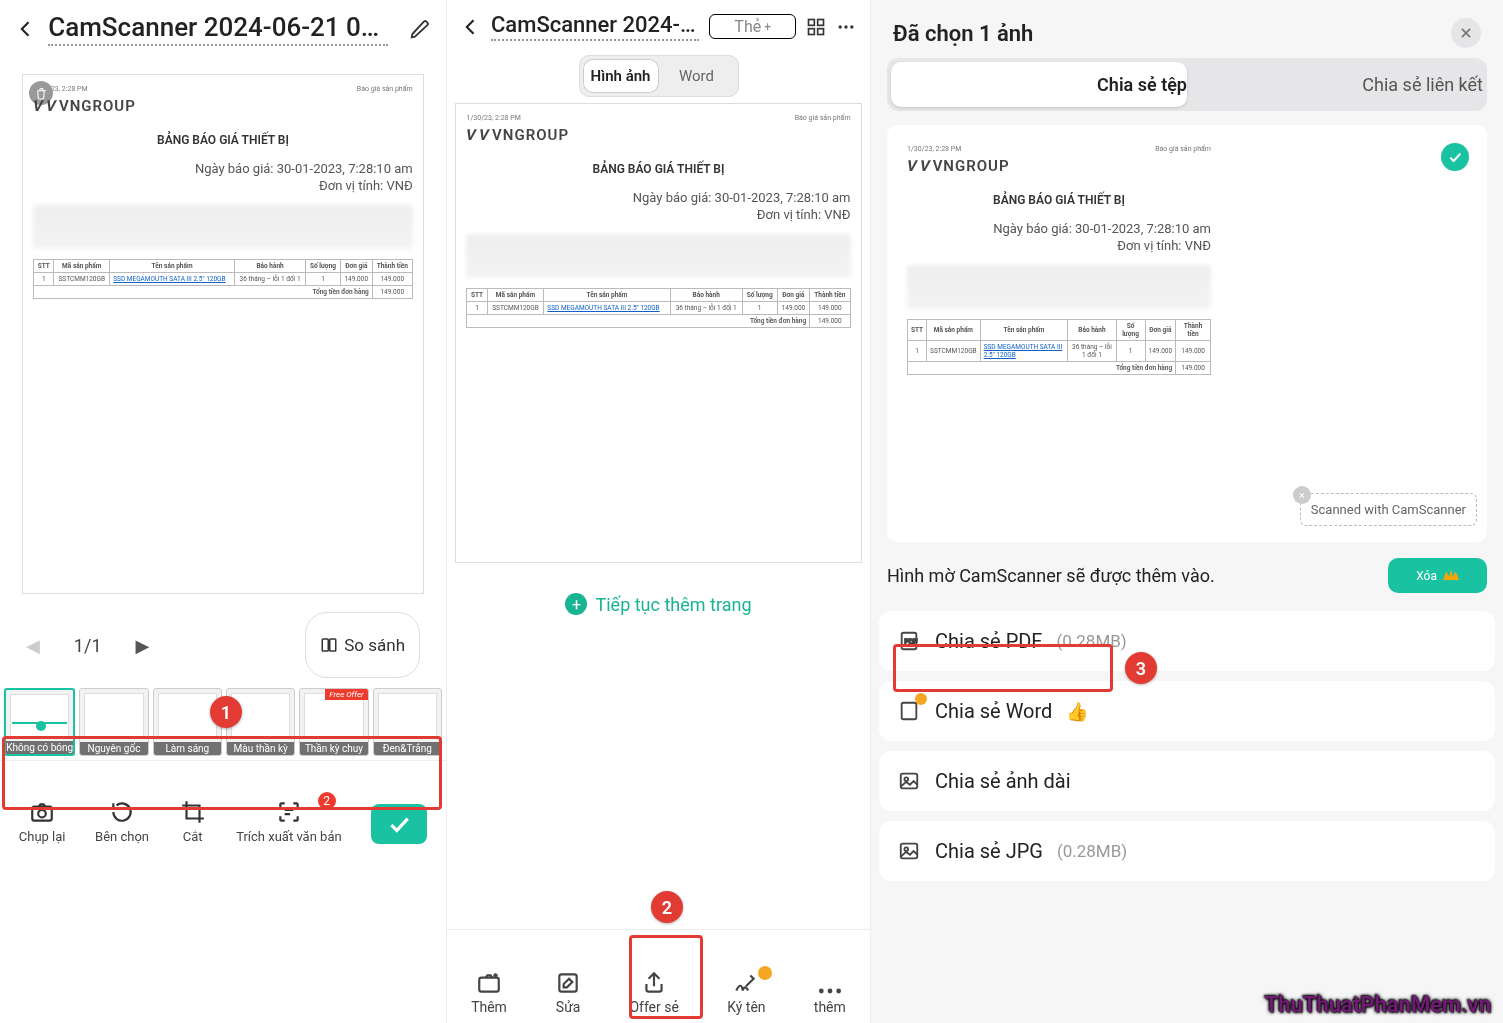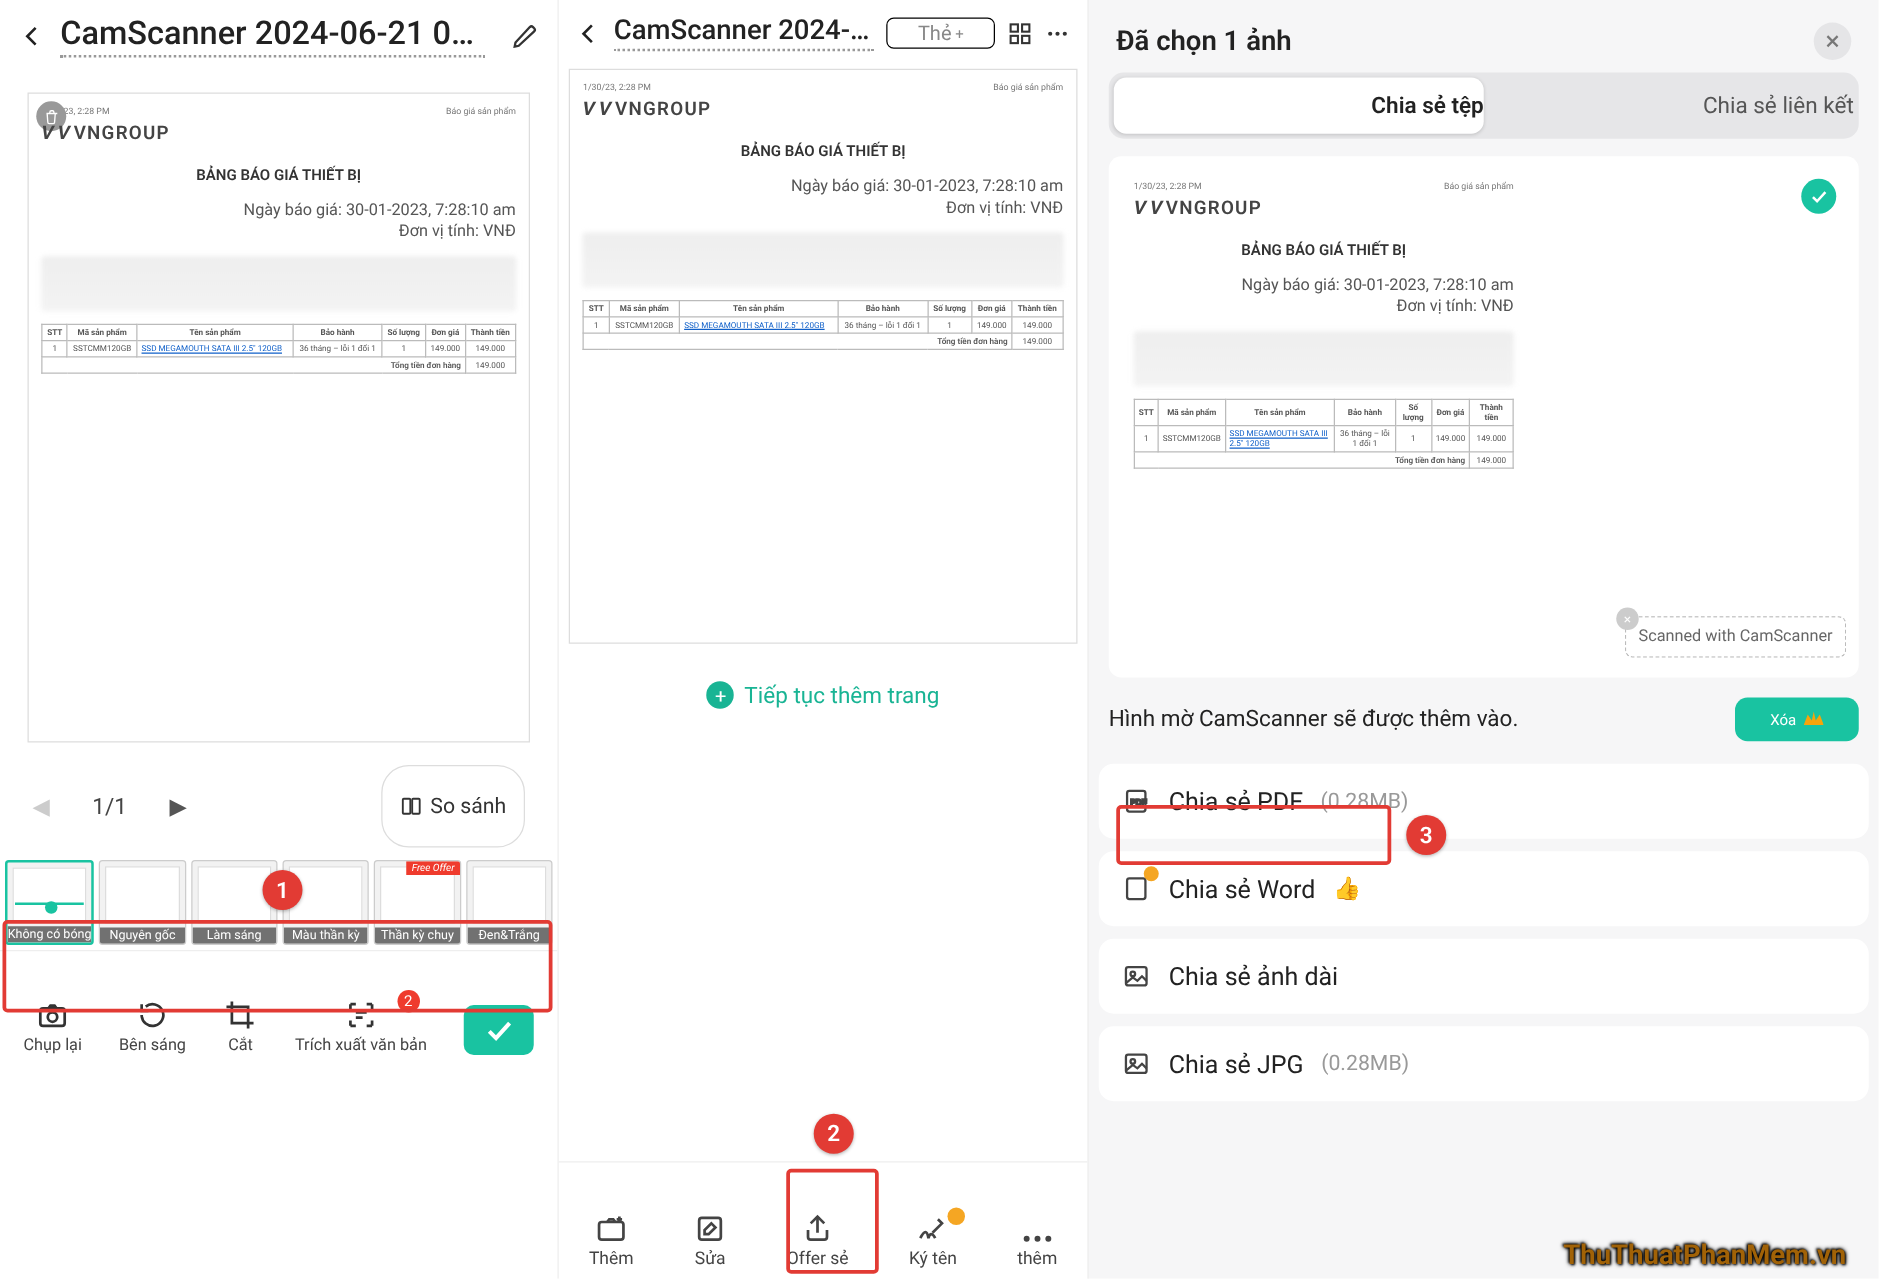--- a/index.html
+++ b/index.html
@@ -87,21 +87,21 @@
   .crown::after{content:"";display:inline-block;width:16px;height:12px;background:#f7a40a;clip-path:polygon(0 100%,20% 30%,40% 70%,50% 10%,60% 70%,80% 30%,100% 100%);}
   .opts { margin:18px 8px 0;display:flex;flex-direction:column;gap:10px;}
   .opt { background:#fff;border-radius:12px;padding:18px 18px;display:flex;align-items:center;gap:14px;font-size:20px;color:#222;cursor:pointer;}
   .opt .sub {color:#999;font-size:17px;font-weight:400;}
   .opt .oic {width:24px;height:24px;display:flex;align-items:center;justify-content:center;color:#444;position:relative;}
   .orange-badge{position:absolute;top:-6px;right:-6px;width:12px;height:12px;border-radius:50%;background:#f5a623;}
 
   
   .num { position:absolute;width:32px;height:32px;border-radius:50%;background:#e23b34;color:#fff;font-size:18px;font-weight:600;display:flex;align-items:center;justify-content:center;box-shadow:0 1px 3px rgba(0,0,0,.3);}
   .redbox { position:absolute;border:3px solid #e23b34;border-radius:4px;pointer-events:none;}
-  .watermark-text { position:absolute;bottom:6px;right:26px;font-size:22px;font-weight:700;color:#a16207;text-shadow:0 0 4px #000, -1px -1px 2px #000, 1px 1px 2px #000;}
+  .watermark-text { position:absolute;bottom:6px;right:12px;font-size:22px;font-weight:700;color:#701a75;text-shadow:0 0 4px #000, -1px -1px 2px #000, 1px 1px 2px #000;}
 
   svg { display:block; }
 </style>
 </head>
 <body>
 
 <div class="panel p1">
   <div class="hdr">
     <div class="chev-back">
       <svg width="20" height="20" viewBox="0 0 24 24" fill="none" stroke="currentColor" stroke-width="2.5">
@@ -218,21 +218,21 @@
         </div>
       <span>Chụp lại</span>
     </div>
     <div class="item">
       <div class="ico">
           <svg width="26" height="26" viewBox="0 0 24 24" fill="none" stroke="currentColor" stroke-width="2">
             <path d="M4 12a8 8 0 1 0 3-6.2"></path>
             <polyline points="4 4 4 9 9 9"></polyline>
           </svg>
         </div>
-      <span>Bên sáng</span>
+      <span>Bên chọn</span>
     </div>
     <div class="item">
       <div class="ico">
           <svg width="26" height="26" viewBox="0 0 24 24" fill="none" stroke="currentColor" stroke-width="2">
             <path d="M6 2v16h16"></path>
             <path d="M2 6h16v16"></path>
           </svg>
         </div>
       <span>Cắt</span>
     </div>
@@ -277,20 +277,24 @@
       </div>
     <div class="dots-ico">
         <svg width="20" height="20" viewBox="0 0 24 24" fill="currentColor">
           <circle cx="5" cy="12" r="2"></circle>
           <circle cx="12" cy="12" r="2"></circle>
           <circle cx="19" cy="12" r="2"></circle>
         </svg>
       </div>
   </div>
 
+  <div class="tabs">
+    <div class="tab active">Hình ảnh</div>
+    <div class="tab">Word</div>
+  </div>
 
   <div class="doc" style="height:460px;width:96%;margin-top:6px;">
     <div class="tiny">
         <span>1/30/23, 2:28 PM</span>
         <span>Báo giá sản phẩm</span>
       </div>
     <div class="logo"><span></span><span>VNGROUP</span></div>
     <div class="big">BẢNG BÁO GIÁ THIẾT BỊ</div>
     <div class="right">
         <div>Ngày báo giá: 30-01-2023, 7:28:10 am</div>

